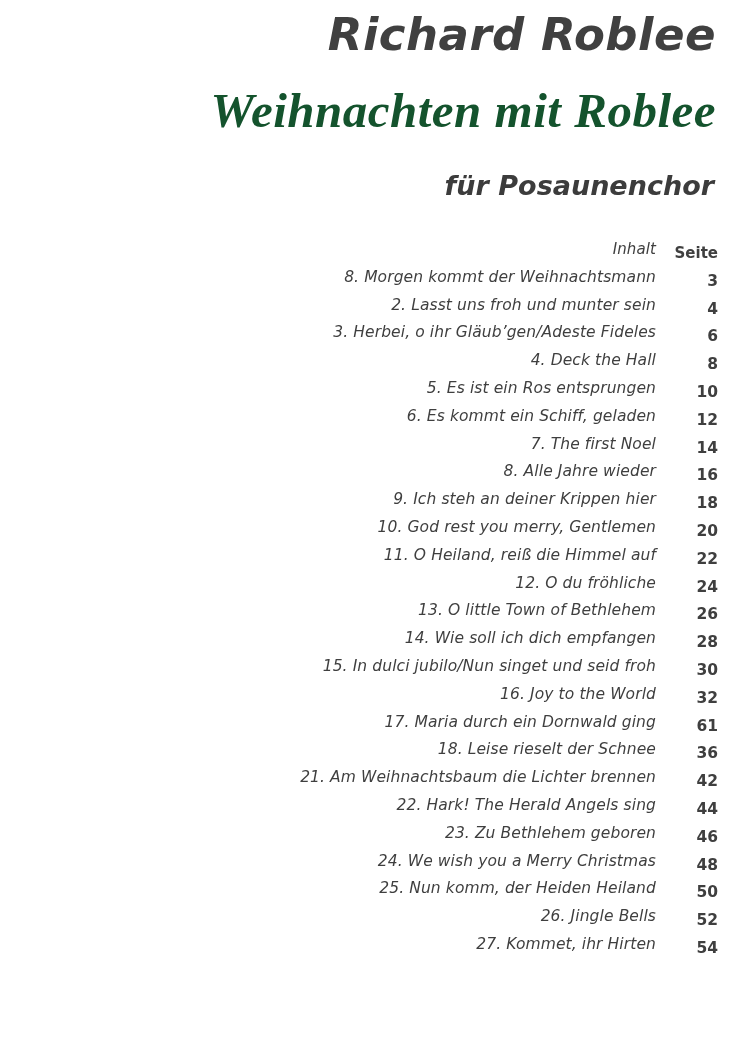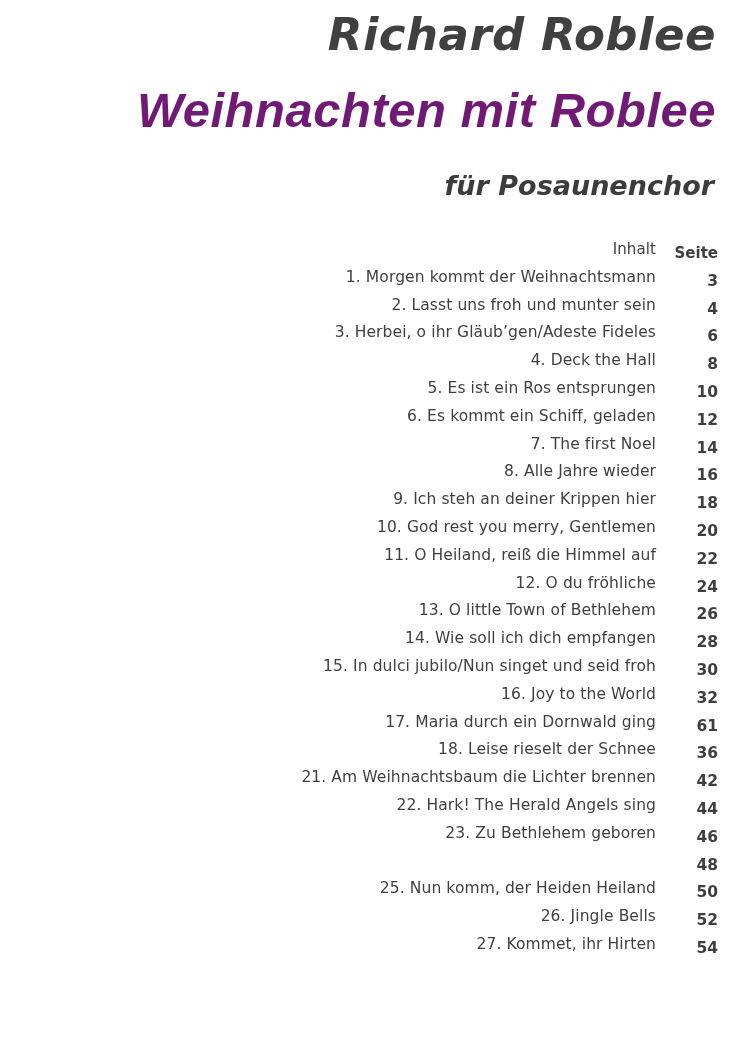--- a/index.html
+++ b/index.html
@@ -25,26 +25,26 @@
       font-size: 45px;
       letter-spacing: 0.5px;
       color: #404040;
       white-space: nowrap;
       text-align: center;
     }
     .title {
       position: absolute;
       right: 34px;
       top: 82px;
-      font-family: Liberation Sans, sans-serif;
+      font-family: Liberation Serif, serif;
       font-style: oblique;
       font-weight: bold;
       font-size: 49px;
       letter-spacing: 0.5px;
-      color: #701a75;
+      color: #14532d;
       white-space: nowrap;
     }
     .subtitle {
       position: absolute;
       right: 36px;
       top: 170px;
       font-family: "DejaVu Sans", sans-serif;
       font-weight: bold;
       font-size: 27px;
       color: #3c3c3c;
@@ -65,20 +65,21 @@
       font-size: 15.5px;
       color: #3f3f3f;
       white-space: nowrap;
     }
     .toc-title {
       position: absolute;
       right: 94px;
       top: 0;
       text-align: right;
       letter-spacing: 0.1px;
+      font-style: italic;
     }
     .toc-page {
       position: absolute;
       right: 32px;
       top: 4px;
       text-align: right;
       width: 40px;
       font-weight: bold;
     }
     .toc-header .toc-title,
@@ -97,21 +98,21 @@
 <div class="title">Weihnachten mit Roblee</div>
 <div class="subtitle">für Posaunenchor</div>
 
 <div class="toc">
   <div class="toc-row toc-header">
     <span class="toc-title">Inhalt</span>
     <span class="toc-page">Seite</span>
   </div>
   <div id="toc-entries">
       <div class="toc-row">
-        <span class="toc-title">1. Morgen kommt der Weihnachtsmann</span>
+        <span class="toc-title">8. Morgen kommt der Weihnachtsmann</span>
         <span class="toc-page">3</span>
       </div>
       <div class="toc-row">
         <span class="toc-title">2. Lasst uns froh und munter sein</span>
         <span class="toc-page">4</span>
       </div>
       <div class="toc-row">
         <span class="toc-title">3. Herbei, o ihr Gläub’gen/Adeste Fideles</span>
         <span class="toc-page">6</span>
       </div>
@@ -181,20 +182,21 @@
       </div>
       <div class="toc-row">
         <span class="toc-title">22. Hark! The Herald Angels sing</span>
         <span class="toc-page">44</span>
       </div>
       <div class="toc-row">
         <span class="toc-title">23. Zu Bethlehem geboren</span>
         <span class="toc-page">46</span>
       </div>
       <div class="toc-row">
+        <span class="toc-title">24. We wish you a Merry Christmas</span>
         <span class="toc-page">48</span>
       </div>
       <div class="toc-row">
         <span class="toc-title">25. Nun komm, der Heiden Heiland</span>
         <span class="toc-page">50</span>
       </div>
       <div class="toc-row">
         <span class="toc-title">26. Jingle Bells</span>
         <span class="toc-page">52</span>
       </div>

